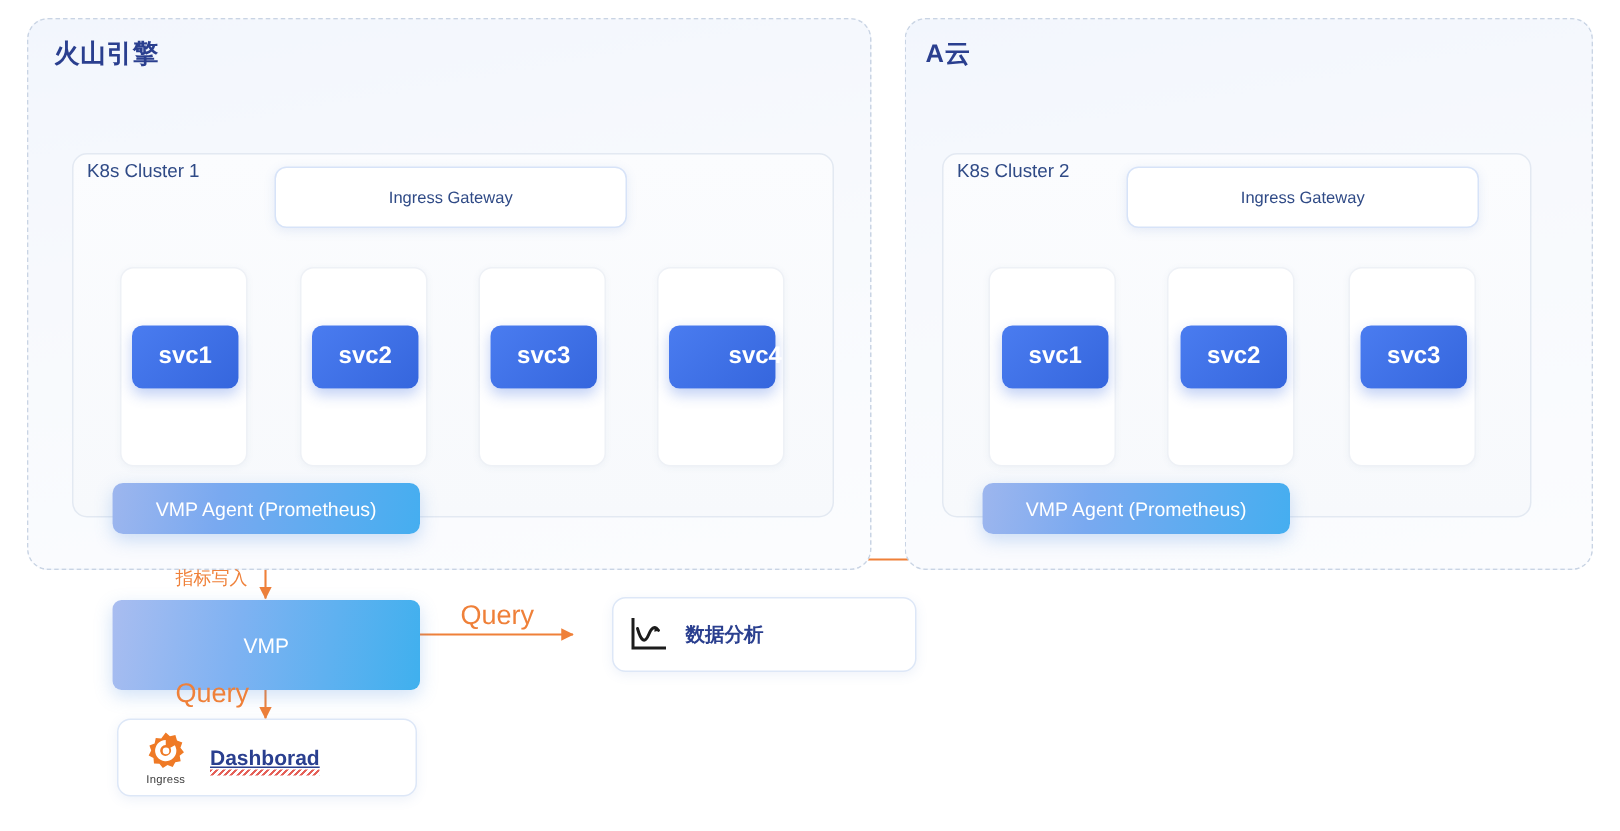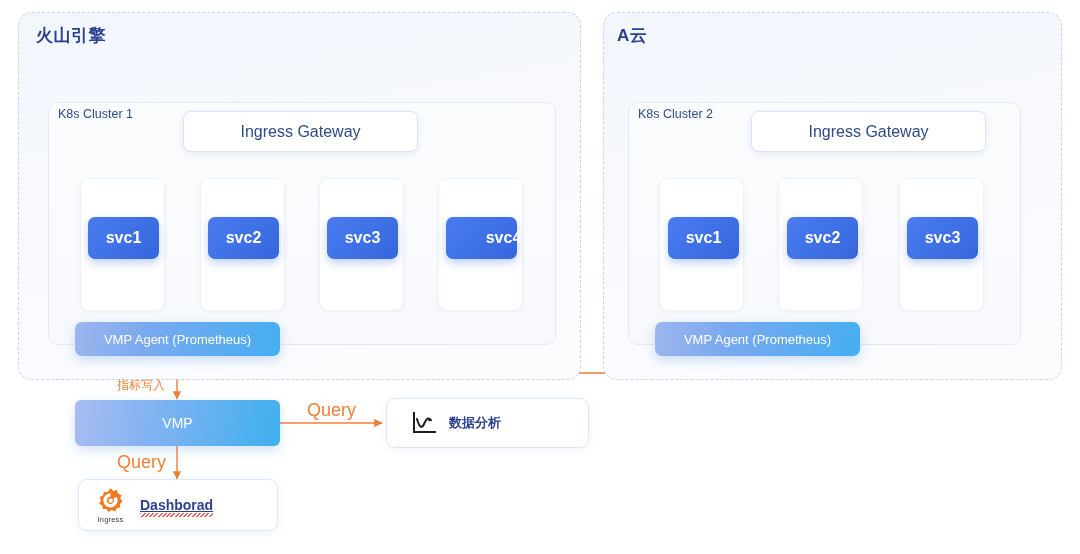--- a/index.html
+++ b/index.html
@@ -45,21 +45,21 @@
   }
 
   
   .ingress{
     position:absolute;
     background:#ffffff;
     border:1px solid #d7e3f8;
     border-radius:8px;
     box-shadow:0 2px 7px rgba(86,124,200,.13);
     display:flex;align-items:center;justify-content:center;
-    font-size:16px;color:#2f4a86;
+    font-size:11px;color:#2f4a86;
     box-sizing:border-box;
   }
 
   
   .pod{
     position:absolute;
     background:#ffffff;
     border:1px solid #eef1f6;
     border-radius:9px;
     box-sizing:border-box;
@@ -229,25 +229,25 @@
   <div class="pod" style="left:899px;top:178px;width:85px;height:133px;"></div>
 
   <div class="svc" style="left:668px;top:217px;width:71px;height:42px;">svc1</div>
   <div class="svc" style="left:787px;top:217px;width:71px;height:42px;">svc2</div>
   <div class="svc" style="left:907px;top:217px;width:71px;height:42px;">svc3</div>
 
   <div class="vmp-agent" style="left:655px;top:322px;width:205px;height:34px;">VMP Agent (Prometheus)</div>
 
   <div class="edge-label cn" style="left:92px;top:377px;margin-left:25px;">指标写入</div>
 
-  <div class="vmp-main" style="left:75px;top:400px;width:205px;height:46px;">VMP</div>
+  <div class="vmp-main" style="left:75px;top:400px;width:205px;height:60px;">VMP</div>
 
   <div class="edge-label" style="left:307px;top:400px;">Query</div>
 
-  <div class="card" style="left:386px;top:398px;width:203px;height:50px;padding-left:24px;">
+  <div class="card" style="left:408px;top:398px;width:203px;height:50px;padding-left:10px;">
     <span style="display:inline-flex;margin-right:12px;">
       <svg width="26" height="24" viewBox="0 0 26 24" fill="none">
         <path d="M3,2 L3,21 L24,21" stroke="#1c1c1c" stroke-width="2" fill="none" stroke-linecap="square"></path>
         <path d="M6,8 C8.5,17 11,18 13.5,12 C15.5,7.2 17.5,6 20,9.2" stroke="#1c1c1c" stroke-width="2" fill="none" stroke-linecap="round"></path>
         <path d="M17.6,6.4 L20.6,9.4 L17.2,10.2 z" fill="#1c1c1c"></path>
       </svg>
     </span>
     <span class="lbl">数据分析</span>
   </div>
 

